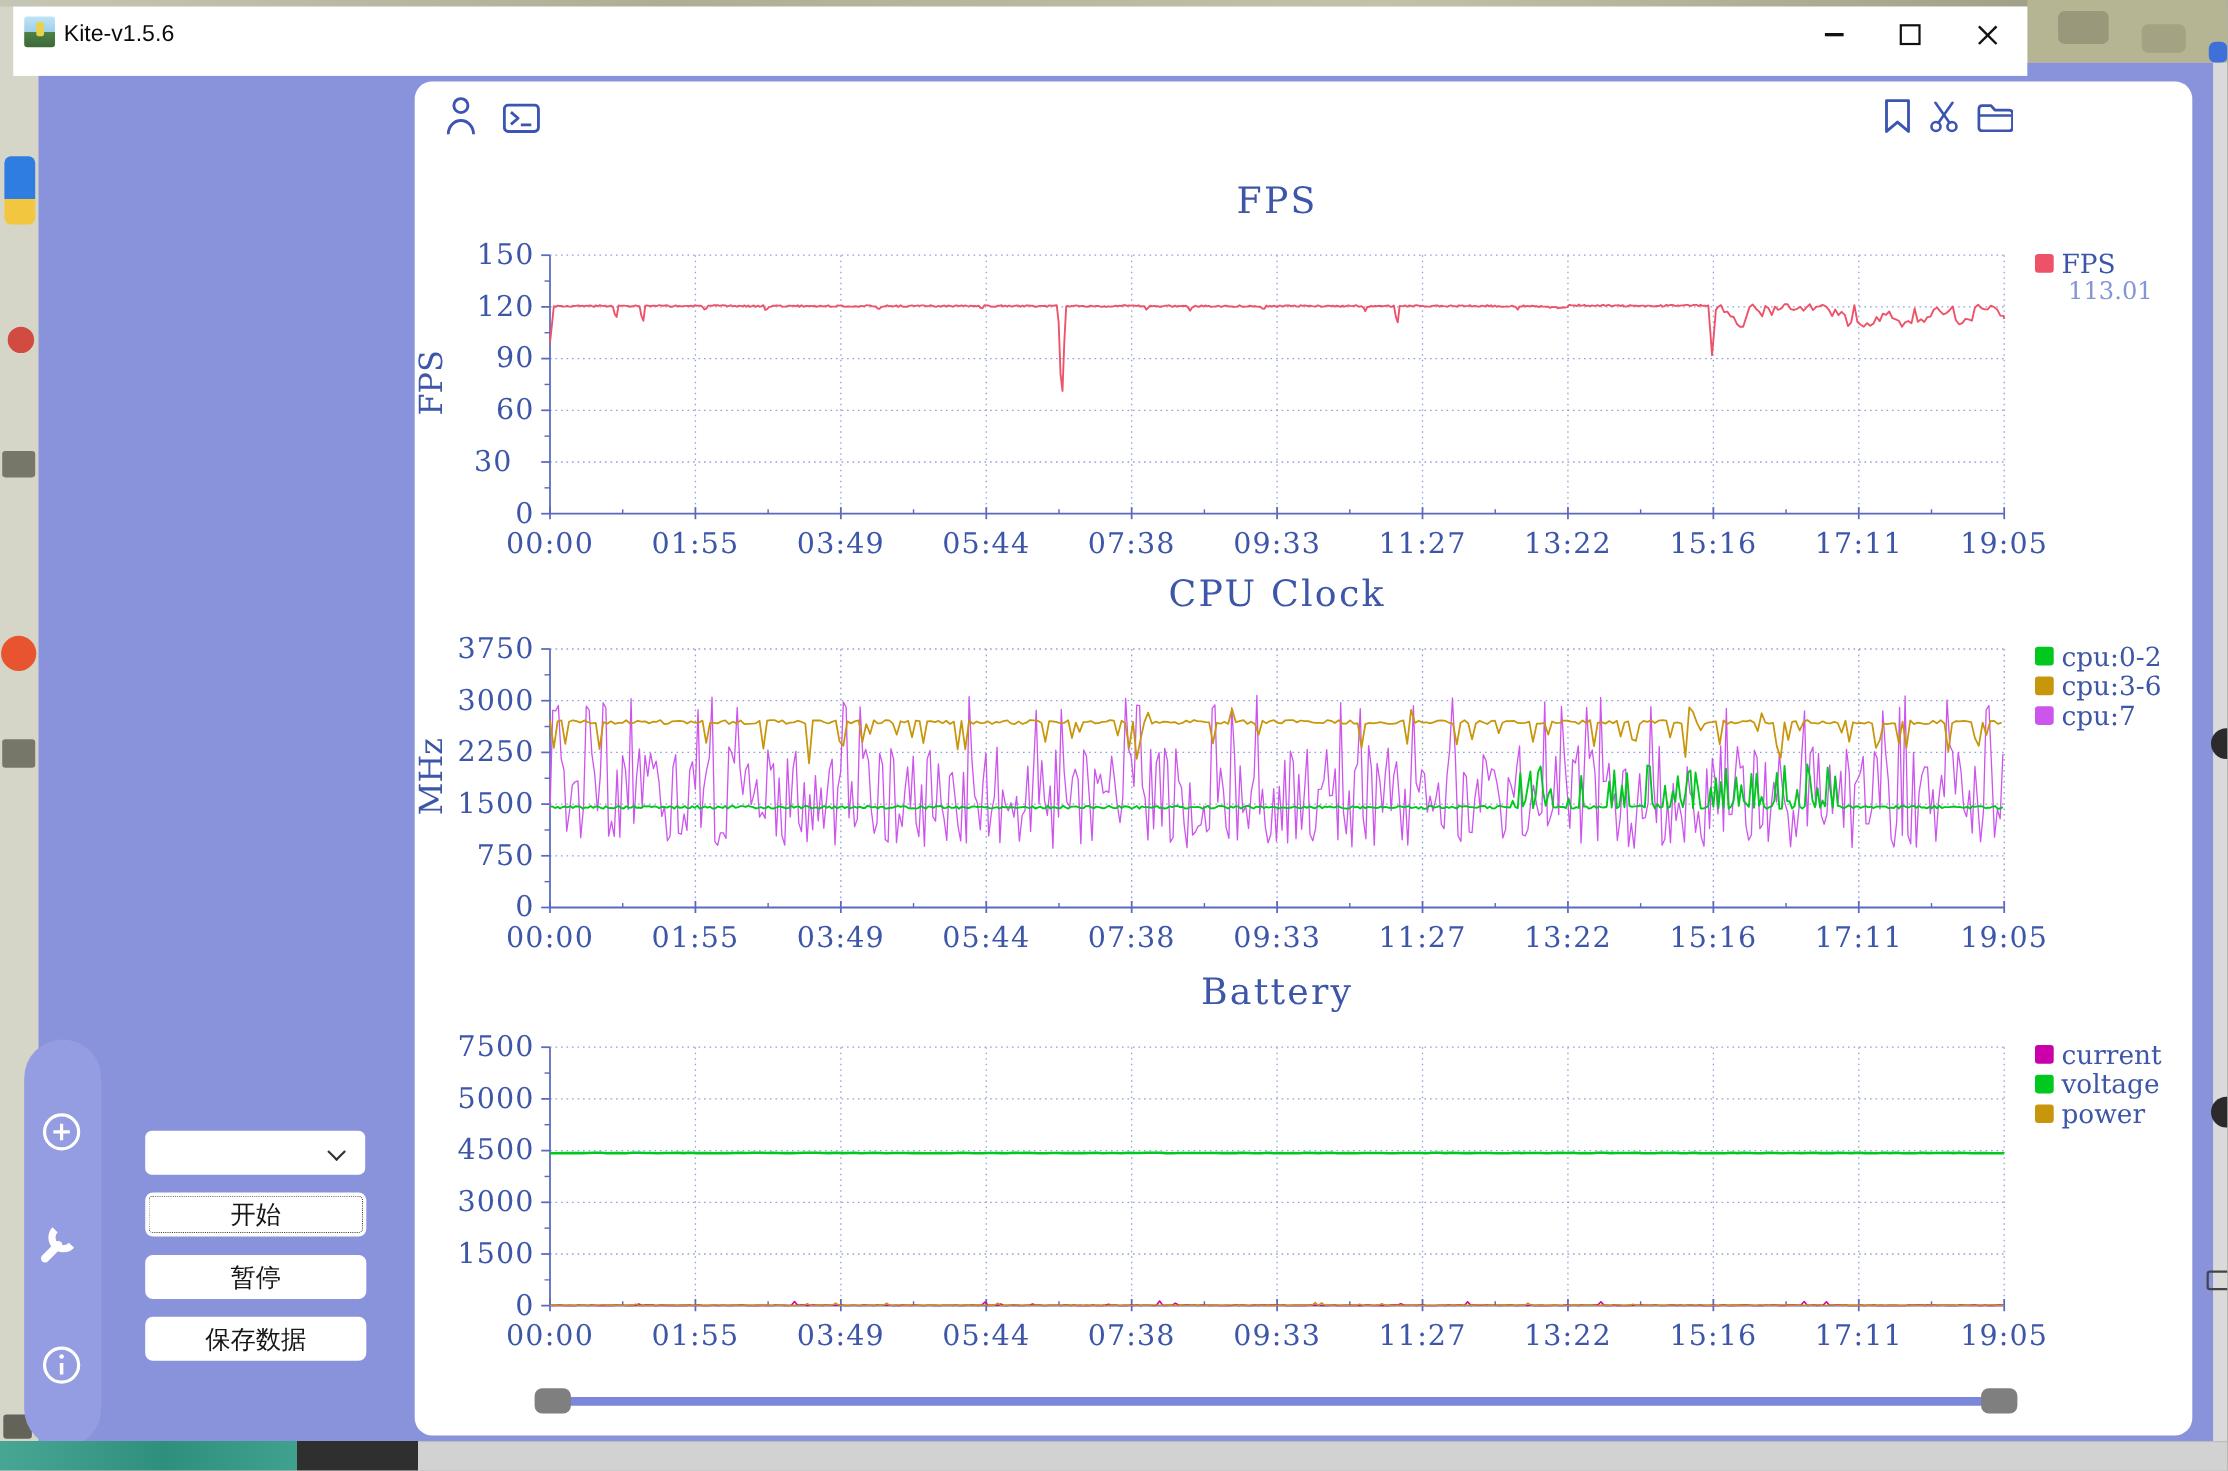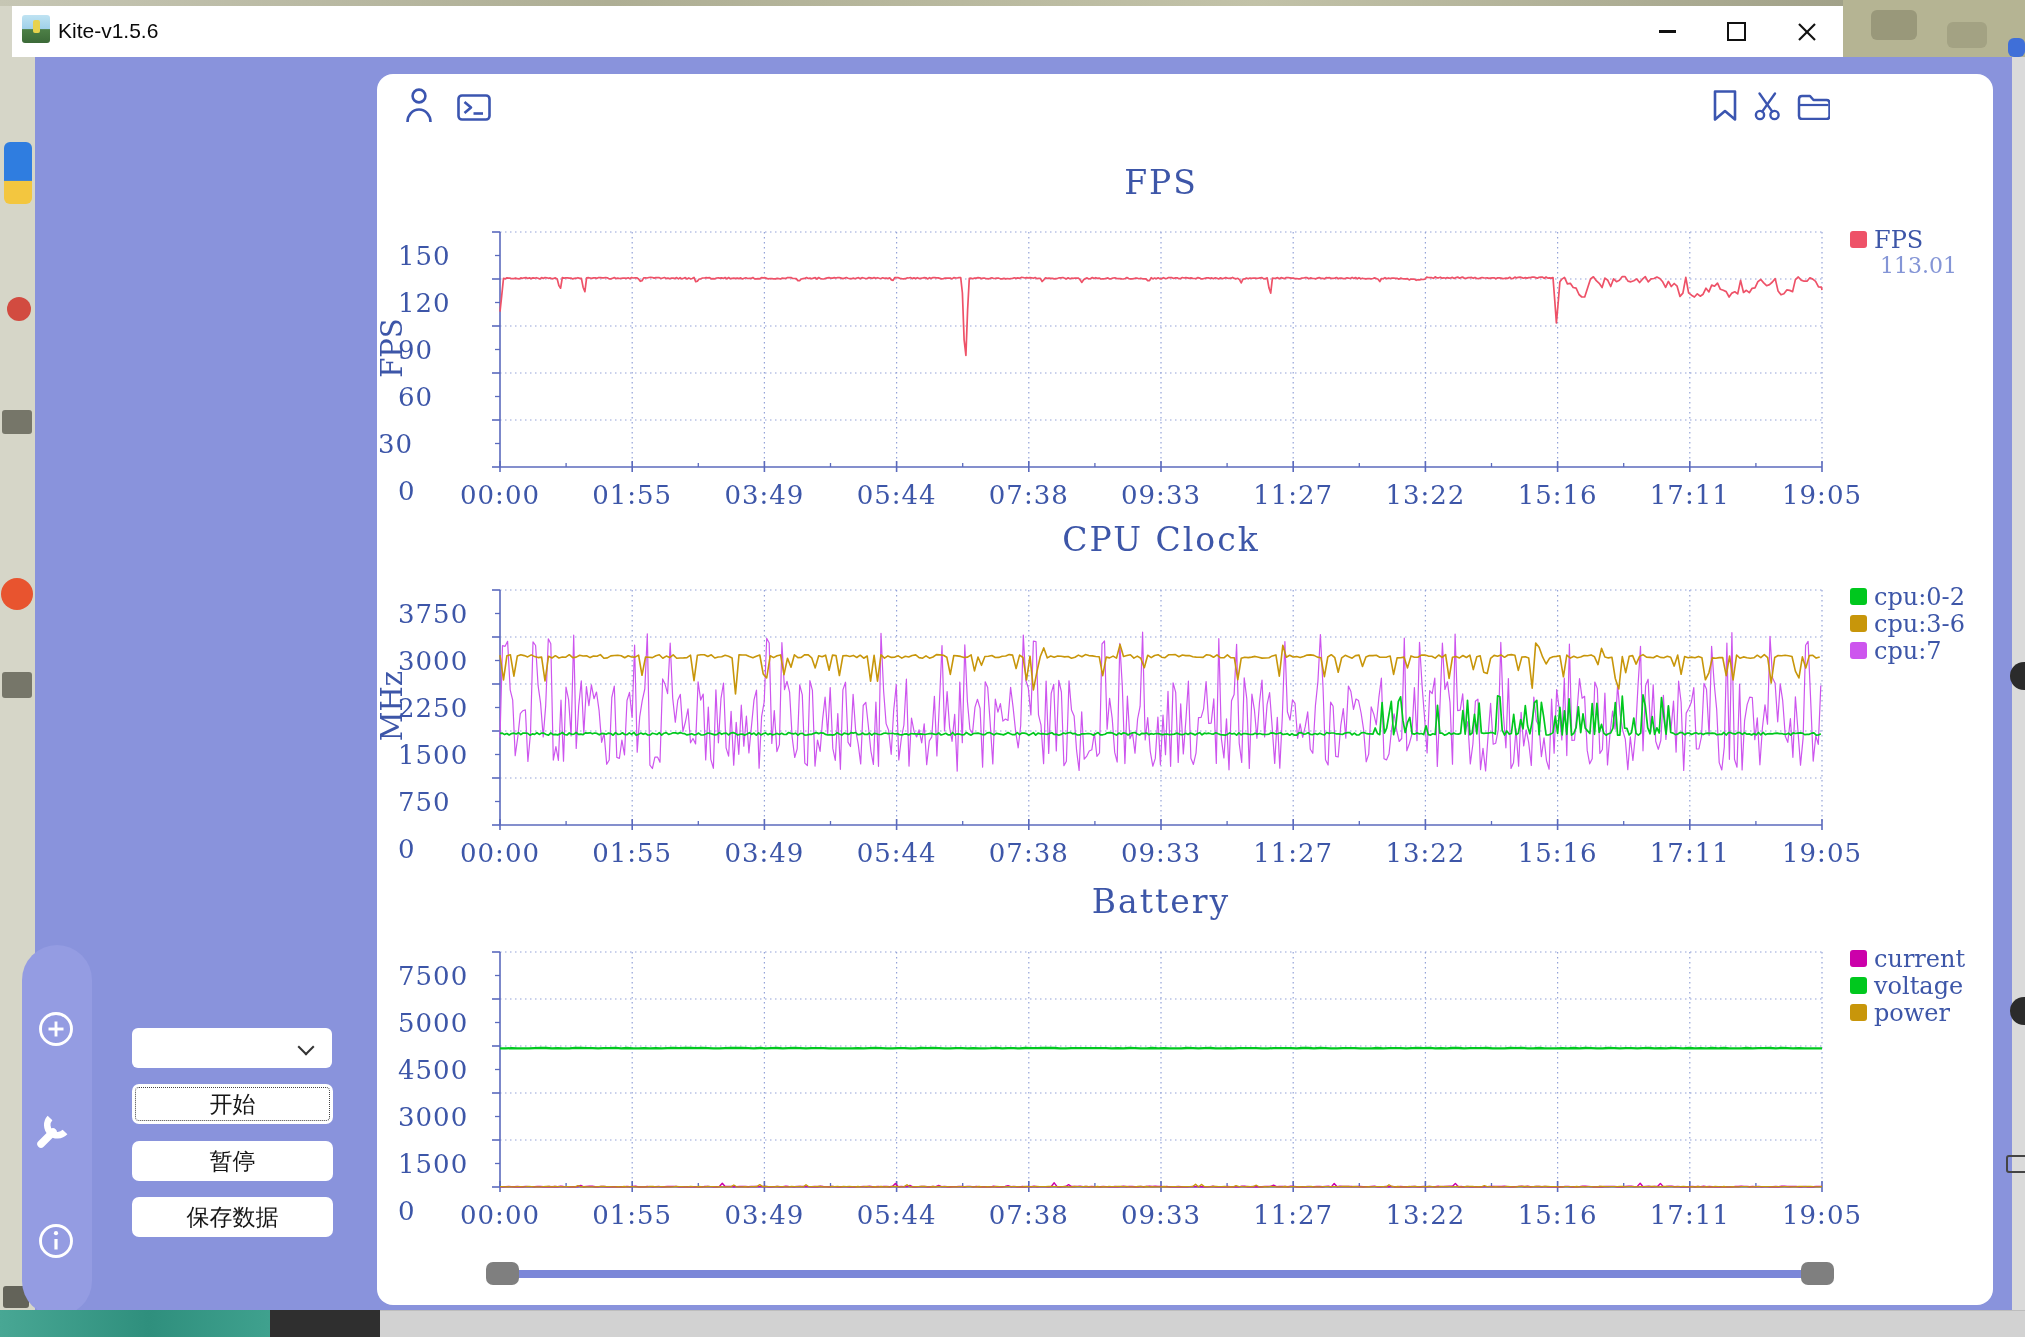--- a/index.html
+++ b/index.html
@@ -10,42 +10,42 @@
   .desk-left{left:0;top:0;width:35px;height:1337px;background:#d6d6c8;}
   .desk-top{left:0;top:0;width:2025px;height:6px;background:linear-gradient(90deg,#c6c6b4,#aeae94 30%,#c2c2a8 62%,#97977f);}
   .blob{position:absolute;border-radius:6px;}
   .desk-topright{left:1843px;top:0;width:182px;height:57px;background:#b5b493;}
   .desk-right{left:2012px;top:57px;width:13px;height:1253px;background:#dadada;}
   .desk-bottom{left:0;top:1310px;width:2025px;height:27px;background:#d2d2d2;}
   .seg-teal{position:absolute;left:0;top:0;width:270px;height:27px;background:linear-gradient(90deg,#48a794,#2f8f7d 55%,#3fa18e);}
   .seg-dark{position:absolute;left:270px;top:0;width:110px;height:27px;background:#2f2f2f;}
   .seg-gray{position:absolute;left:380px;top:0;width:1645px;height:27px;background:#d2d2d2;border-top:1px solid #bdbdbd;}
   
-  .titlebar{left:12px;top:6px;width:1831px;height:51px;background:#ffffff;}
+  .titlebar{left:12px;top:6px;width:1831px;height:63px;background:#ffffff;}
   .appicon{position:absolute;left:10px;top:9px;width:28px;height:28px;border-radius:3px;
      background:linear-gradient(180deg,#bfe3f2 0%,#9fd0ea 50%,#4d7f46 52%,#3c6a38 100%);overflow:hidden;}
   .appicon:after{content:"";position:absolute;left:11px;top:5px;width:7px;height:13px;background:#e8d24c;border-radius:2px;}
   .apptitle{position:absolute;left:46px;top:13px;font-size:21px;color:#0a0a0a;}
   .winbtn{position:absolute;top:0;width:58px;height:51px;display:flex;align-items:center;justify-content:center;}
   .glyph-min{width:17px;height:2.4px;background:#111;}
   .glyph-max{width:15px;height:15px;border:2px solid #111;}
   .winbody{left:35px;top:57px;width:1977px;height:1253px;background:#8993dc;}
   .card{left:377px;top:74px;width:1616px;height:1231px;background:#fff;border-radius:16px;}
   
   .tool-ic{position:absolute;}
   .labelfield{left:504px;top:86px;width:1193px;height:37px;background:#aac89a;
      font-family:"Liberation Mono","DejaVu Sans Mono",monospace;font-size:26px;color:#1c1c1c;
      text-align:center;line-height:38px;}
   
   .chart-title{position:absolute;text-align:center;font-family:"DejaVu Serif",serif;
      font-size:33px;color:#3d56a8;letter-spacing:2px;}
   .ylab{position:absolute;width:200px;text-align:center;font-family:"DejaVu Serif",serif;
      font-size:29px;color:#3d56a8;transform:rotate(-90deg);}
-  .ytick{position:absolute;width:88px;font-family:"DejaVu Serif",serif;
-     font-size:26px;color:#3d56a8;letter-spacing:1px;margin-top:24px;}
+  .ytick{position:absolute;width:88px;text-align:right;font-family:"DejaVu Serif",serif;
+     font-size:26px;color:#3d56a8;letter-spacing:1px;}
   .xtick{position:absolute;width:120px;text-align:center;font-family:"DejaVu Serif",serif;
      font-size:26px;color:#3d56a8;letter-spacing:1px;}
   .legend{position:absolute;left:1850px;}
   .leg-row{display:flex;align-items:center;height:27px;}
   .leg-sw{width:17px;height:17px;border-radius:3px;margin-right:7px;flex:0 0 auto;}
   .leg-tx{font-family:"DejaVu Serif",serif;font-size:24px;color:#3d56a8;white-space:nowrap;}
   .leg-sub{font-family:"DejaVu Serif",serif;font-size:22px;color:#8495d6;margin-left:30px;height:26px;}
   
   .slider-track{left:500px;top:1270px;width:1322px;height:8px;background:#7b87d8;border-radius:4px;}
   .slider-handle{top:1262px;width:33px;height:23px;background:#7f7f7f;border-radius:7px;}

